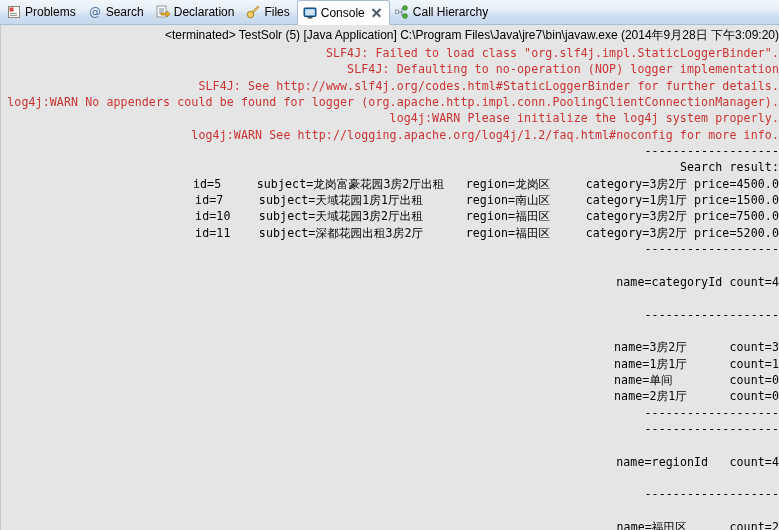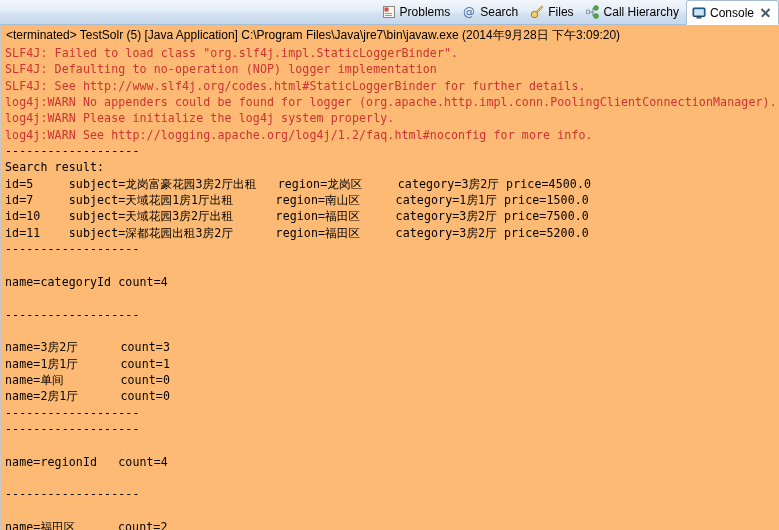--- a/index.html
+++ b/index.html
@@ -25,21 +25,20 @@
   
   .tabbar {
     position: relative;
     height: 25px;
     background: linear-gradient(to bottom, #f2f6fb 0%, #e4edf7 45%, #d2e0f0 60%, #c6d8ec 100%);
     border-bottom: 1px solid #a8bdd4;
     display: flex;
     align-items: stretch;
     padding-left: 2px;
     box-sizing: border-box;
-    justify-content: flex-end;
   }
   .tab {
     display: flex;
     align-items: center;
     gap: 4px;
     padding: 0 7px 0 5px;
     font-size: 12px;
     color: #000000;
     white-space: nowrap;
     cursor: default;
@@ -80,24 +79,25 @@
     width: 11px; height: 1.6px;
     background: #4a5b6e;
   }
   .close-x::before { transform: rotate(45deg); }
   .close-x::after  { transform: rotate(-45deg); }
 
   
   .console-wrap {
     position: relative;
     height: 505px;
-    background: #fdba74;
+    background: #e5e5e5;
     box-sizing: border-box;
     border-left: 1px solid #c8c8c8;
     overflow: hidden;
+    text-align: right;
   }
   .console-scroll {
     position: absolute;
     left: 0; top: 0; right: 0; bottom: 0;
     overflow: hidden;
     padding: 2px 0 0 4px;
     box-sizing: border-box;
   }
   .header-line {
     font-family: "Liberation Sans", sans-serif;
@@ -141,56 +141,66 @@
 
     <div class="tab">
       <span class="tab-icon">
         <svg width="14" height="14" viewBox="0 0 14 14">
           <text x="7" y="11" font-size="12" font-family="DejaVu Sans, sans-serif" fill="#4a6f9e" text-anchor="middle">@</text>
         </svg>
       </span>
       <span class="label">Search</span>
     </div>
 
+    <div class="tab">
+      <span class="tab-icon">
+        <svg width="14" height="14" viewBox="0 0 14 14">
+          <rect x="1" y="1" width="9" height="11" fill="#fdfdf5" stroke="#8f9aa6" stroke-width="1"></rect>
+          <path d="M3 4h5M3 6h5M3 8h3" stroke="#6f8296" stroke-width="1"></path>
+          <path d="M5 8 h6 v-2 l3 3 -3 3 v-2 h-6 z" fill="#f0b429" stroke="#a8761a" stroke-width="0.8"></path>
+        </svg>
+      </span>
+      <span class="label">Declaration</span>
+    </div>
 
     <div class="tab">
       <span class="tab-icon">
         <svg width="14" height="14" viewBox="0 0 14 14">
           <circle cx="4.5" cy="9.5" r="3.2" fill="#f5d06a" stroke="#9e7a1f" stroke-width="1"></circle>
           <path d="M6.8 7.2 L12 2" stroke="#c0922d" stroke-width="2.4" stroke-linecap="round"></path>
           <path d="M6.8 7.2 L12 2" stroke="#efd79a" stroke-width="0.9" stroke-linecap="round"></path>
         </svg>
       </span>
       <span class="label">Files</span>
+    </div>
+
+    <div class="tab active">
+      <span class="tab-icon">
+        <svg width="14" height="14" viewBox="0 0 14 14">
+          <rect x="1" y="2" width="12" height="8.5" rx="1" fill="#1f6fb2" stroke="#14456f" stroke-width="1"></rect>
+          <rect x="2.2" y="3.2" width="9.6" height="6.2" fill="#cfe4f5"></rect>
+          <rect x="4.5" y="11" width="5" height="1.6" fill="#4a5b6e"></rect>
+        </svg>
+      </span>
+      <span class="label">Console</span>
+      <span class="close-x"></span>
     </div>
 
     <div class="tab">
       <span class="tab-icon">
         <svg width="14" height="14" viewBox="0 0 14 14">
           <path d="M3 7 H7 M7 3 V11" stroke="#6f8296" stroke-width="1"></path>
           <rect x="0.5" y="5" width="3" height="3.5" fill="#dfe7ef" stroke="#7d8e9e" stroke-width="0.8"></rect>
           <circle cx="10" cy="3" r="2.3" fill="#53b33c" stroke="#2f7521" stroke-width="0.8"></circle>
           <circle cx="10" cy="11" r="2.3" fill="#53b33c" stroke="#2f7521" stroke-width="0.8"></circle>
         </svg>
       </span>
       <span class="label">Call Hierarchy</span>
     </div>
 
-    <div class="tab active">
-      <span class="tab-icon">
-        <svg width="14" height="14" viewBox="0 0 14 14">
-          <rect x="1" y="2" width="12" height="8.5" rx="1" fill="#1f6fb2" stroke="#14456f" stroke-width="1"></rect>
-          <rect x="2.2" y="3.2" width="9.6" height="6.2" fill="#cfe4f5"></rect>
-          <rect x="4.5" y="11" width="5" height="1.6" fill="#4a5b6e"></rect>
-        </svg>
-      </span>
-      <span class="label">Console</span>
-      <span class="close-x"></span>
-    </div>
-
   </div>
 
   <div class="console-wrap">
     <div class="console-scroll">
       <div class="header-line">&lt;terminated&gt; TestSolr (5) [Java Application] C:\Program Files\Java\jre7\bin\javaw.exe (2014年9月28日 下午3:09:20)</div>
       <div class="log" id="log-output"><span class="ln err">SLF4J: Failed to load class "org.slf4j.impl.StaticLoggerBinder".</span><span class="ln err">SLF4J: Defaulting to no-operation (NOP) logger implementation</span><span class="ln err">SLF4J: See http://www.slf4j.org/codes.html#StaticLoggerBinder for further details.</span><span class="ln err">log4j:WARN No appenders could be found for logger (org.apache.http.impl.conn.PoolingClientConnectionManager).</span><span class="ln err">log4j:WARN Please initialize the log4j system properly.</span><span class="ln err">log4j:WARN See http://logging.apache.org/log4j/1.2/faq.html#noconfig for more info.</span><span class="ln">-------------------</span><span class="ln">Search result:</span><span class="ln">id=5     subject=龙岗富豪花园3房2厅出租   region=龙岗区     category=3房2厅 price=4500.0</span><span class="ln">id=7     subject=天域花园1房1厅出租      region=南山区     category=1房1厅 price=1500.0</span><span class="ln">id=10    subject=天域花园3房2厅出租      region=福田区     category=3房2厅 price=7500.0</span><span class="ln">id=11    subject=深都花园出租3房2厅      region=福田区     category=3房2厅 price=5200.0</span><span class="ln">-------------------</span><span class="ln blank">&nbsp;</span><span class="ln">name=categoryId count=4</span><span class="ln blank">&nbsp;</span><span class="ln">-------------------</span><span class="ln blank">&nbsp;</span><span class="ln">name=3房2厅      count=3</span><span class="ln">name=1房1厅      count=1</span><span class="ln">name=单间        count=0</span><span class="ln">name=2房1厅      count=0</span><span class="ln">-------------------</span><span class="ln">-------------------</span><span class="ln blank">&nbsp;</span><span class="ln">name=regionId   count=4</span><span class="ln blank">&nbsp;</span><span class="ln">-------------------</span><span class="ln blank">&nbsp;</span><span class="ln">name=福田区      count=2</span></div>
     </div>
   </div>
 
 </div>

